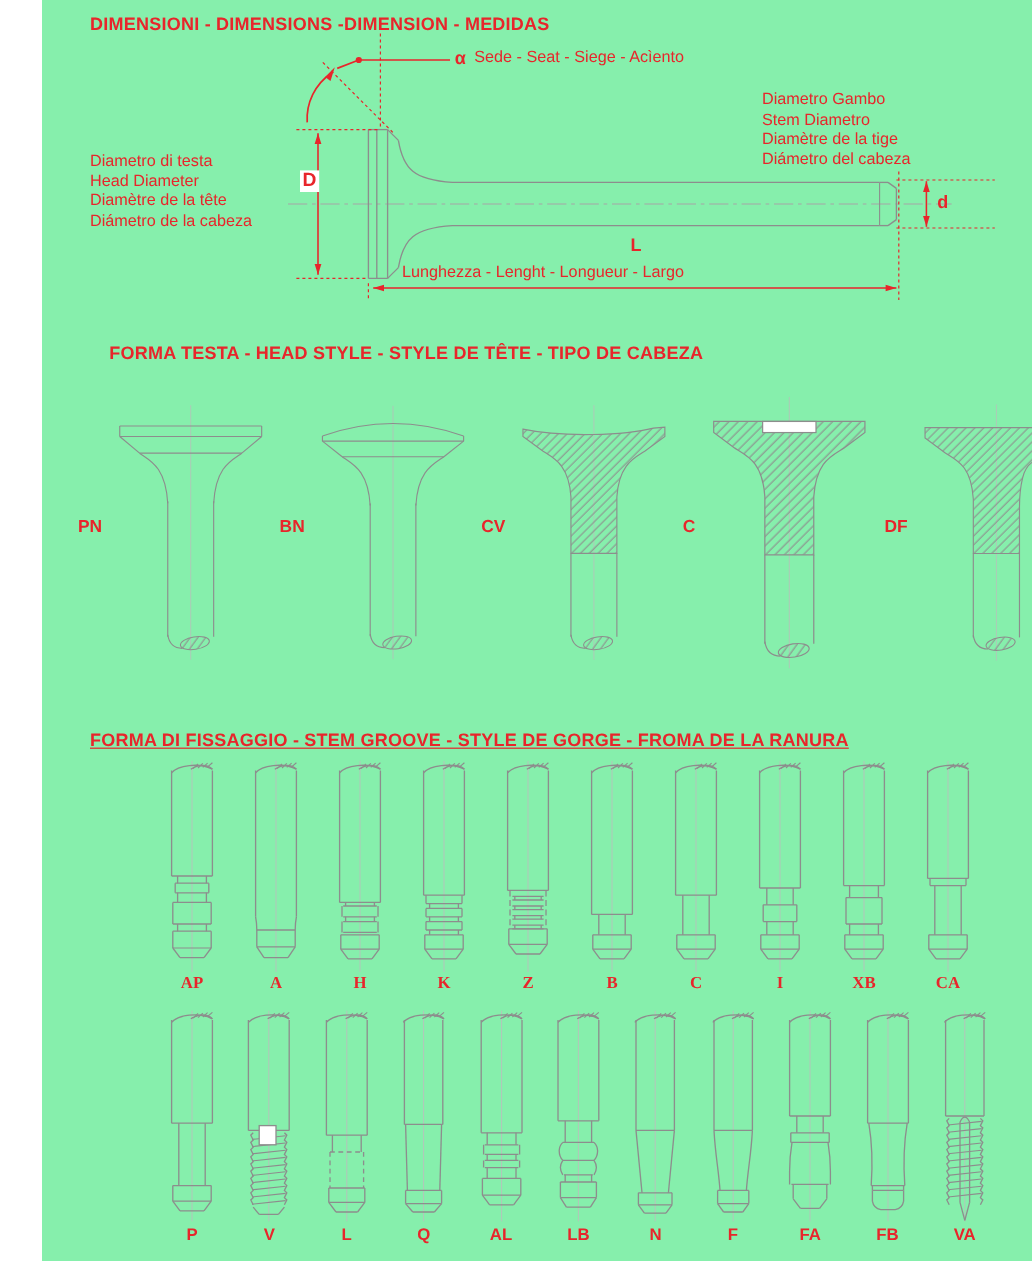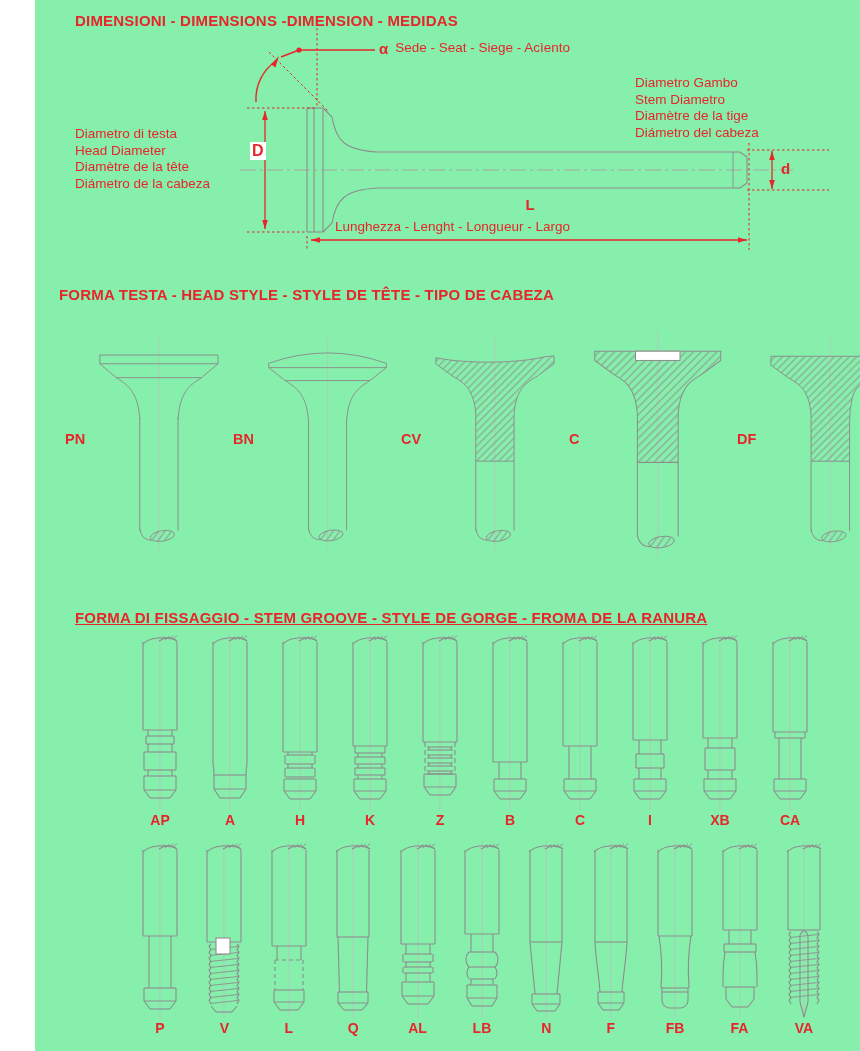--- a/index.html
+++ b/index.html
@@ -86,21 +86,21 @@
   </div>
 
   <div class="abs dim-sym" style="left:215px;top:142px;background:#fff;padding:0 2px;">D</div>
 
   <div class="abs dim-sym" style="left:746px;top:160px;font-size:15px;">d</div>
 
   <div class="abs dim-sym" style="left:300px;top:196px;width:390px;text-align:center;font-size:15px;">L</div>
 
   <div class="abs ann" style="left:300px;top:219px;width:390px;text-align:left;">Lunghezza - Lenght - Longueur - Largo</div>
 
-  <div class="abs sec-title" style="left:24px;top:286px;">FORMA TESTA - HEAD STYLE - STYLE DE TÊTE - TIPO DE CABEZA</div>
+  <div class="abs sec-title" style="left:56px;top:286px;">FORMA TESTA - HEAD STYLE - STYLE DE TÊTE - TIPO DE CABEZA</div>
 
   <div class="flex-row" style="left:30px;top:314px;width:816px;">
     <div class="head-cell">
       <div class="head-label">PN</div>
       <svg width="168" height="256" viewBox="0 0 170 256">
           <defs>
             <pattern id="h-PN" width="6" height="6" patternUnits="userSpaceOnUse" patternTransform="rotate(45)">
               <line x1="1" y1="0" x2="1" y2="6" stroke="#8d8d8d" stroke-width="1"></line>
             </pattern>
           </defs>
@@ -190,21 +190,21 @@
           <line x1="63" y1="150" x2="63" y2="230" stroke="#8d8d8d" stroke-width="1.1"></line>
           <line x1="107" y1="150" x2="107" y2="230" stroke="#8d8d8d" stroke-width="1.1"></line>
           <path d="M63,228 Q65,241 77,241" fill="none" stroke="#8d8d8d" stroke-width="1.1"></path>
           <ellipse cx="89" cy="236" rx="14" ry="6" fill="url(#h-DF)" stroke="#8d8d8d" stroke-width="1" transform="rotate(-9 89 236)"></ellipse>
         </svg>
     </div>
   </div>
 
   <div class="abs sec-title" style="left:40px;top:609px;text-decoration:underline;">FORMA DI FISSAGGIO - STEM GROOVE - STYLE DE GORGE - FROMA DE LA RANURA</div>
 
-  <div class="flex-row" style="left:94px;top:634px;width:692px;">
+  <div class="flex-row" style="left:94px;top:634px;width:692px;font-family:Liberation Serif, serif;">
     <div class="stem-cell">
       <svg width="56" height="176" viewBox="0 0 56 176">
           <line x1="28" y1="0" x2="28" y2="176" stroke="#bcbcbc" stroke-width="0.7"></line>
           <path d="M11,10 C16,4 34,1 45,7" fill="none" stroke="#8d8d8d" stroke-width="1.1"></path>
           <path d="M27,7 C34,2.5 41,3 45,7" fill="none" stroke="#8d8d8d" stroke-width="1.1"></path>
           <line x1="29" y1="6.5" x2="33" y2="2.5" stroke="#8d8d8d" stroke-width="0.9"></line>
           <line x1="33" y1="6" x2="37" y2="2.2" stroke="#8d8d8d" stroke-width="0.9"></line>
           <line x1="37" y1="5.5" x2="41" y2="1.9" stroke="#8d8d8d" stroke-width="0.9"></line>
           <line x1="41" y1="5" x2="45" y2="1.6" stroke="#8d8d8d" stroke-width="0.9"></line>
           <line x1="11" y1="8" x2="11" y2="96" stroke="#8d8d8d" stroke-width="1.1"></line>
@@ -739,63 +739,63 @@
     </div>
     <div class="stem-cell">
       <svg width="56" height="176" viewBox="0 0 56 176">
           <line x1="28" y1="0" x2="28" y2="176" stroke="#bcbcbc" stroke-width="0.7"></line>
           <path d="M11,10 C16,4 34,1 45,7" fill="none" stroke="#8d8d8d" stroke-width="1.1"></path>
           <path d="M27,7 C34,2.5 41,3 45,7" fill="none" stroke="#8d8d8d" stroke-width="1.1"></path>
           <line x1="29" y1="6.5" x2="33" y2="2.5" stroke="#8d8d8d" stroke-width="0.9"></line>
           <line x1="33" y1="6" x2="37" y2="2.2" stroke="#8d8d8d" stroke-width="0.9"></line>
           <line x1="37" y1="5.5" x2="41" y2="1.9" stroke="#8d8d8d" stroke-width="0.9"></line>
           <line x1="41" y1="5" x2="45" y2="1.6" stroke="#8d8d8d" stroke-width="0.9"></line>
-          <line x1="11" y1="8" x2="11" y2="94" stroke="#8d8d8d" stroke-width="1.1"></line>
-          <line x1="45" y1="8" x2="45" y2="94" stroke="#8d8d8d" stroke-width="1.1"></line>
-          <line x1="11" y1="94" x2="45" y2="94" stroke="#8d8d8d" stroke-width="1.1"></line>
-          <path d="M12,94 C15,112 15,132 14,146" fill="none" stroke="#8d8d8d" stroke-width="1.1"></path>
-          <path d="M44,94 C41,112 41,132 42,146" fill="none" stroke="#8d8d8d" stroke-width="1.1"></path>
-          <line x1="14" y1="146" x2="42" y2="146" stroke="#8d8d8d" stroke-width="1.1"></line>
-          <line x1="15" y1="146" x2="15" y2="150" stroke="#8d8d8d" stroke-width="1.1"></line>
-          <line x1="41" y1="146" x2="41" y2="150" stroke="#8d8d8d" stroke-width="1.1"></line>
-          <line x1="15" y1="150" x2="41" y2="150" stroke="#8d8d8d" stroke-width="1.1"></line>
-          <line x1="15" y1="150" x2="15" y2="159" stroke="#8d8d8d" stroke-width="1.1"></line>
-          <line x1="41" y1="150" x2="41" y2="159" stroke="#8d8d8d" stroke-width="1.1"></line>
-          <path d="M15,159 Q16,165 22,166 L34,166 Q40,165 41,159" fill="none" stroke="#8d8d8d" stroke-width="1.1"></path>
-        </svg>
-      <div class="stem-label">FB</div>
-    </div>
-    <div class="stem-cell">
-      <svg width="56" height="176" viewBox="0 0 56 176">
-          <line x1="28" y1="0" x2="28" y2="176" stroke="#bcbcbc" stroke-width="0.7"></line>
-          <path d="M11,10 C16,4 34,1 45,7" fill="none" stroke="#8d8d8d" stroke-width="1.1"></path>
-          <path d="M27,7 C34,2.5 41,3 45,7" fill="none" stroke="#8d8d8d" stroke-width="1.1"></path>
-          <line x1="29" y1="6.5" x2="33" y2="2.5" stroke="#8d8d8d" stroke-width="0.9"></line>
-          <line x1="33" y1="6" x2="37" y2="2.2" stroke="#8d8d8d" stroke-width="0.9"></line>
-          <line x1="37" y1="5.5" x2="41" y2="1.9" stroke="#8d8d8d" stroke-width="0.9"></line>
-          <line x1="41" y1="5" x2="45" y2="1.6" stroke="#8d8d8d" stroke-width="0.9"></line>
           <line x1="11" y1="8" x2="11" y2="88" stroke="#8d8d8d" stroke-width="1.1"></line>
           <line x1="45" y1="8" x2="45" y2="88" stroke="#8d8d8d" stroke-width="1.1"></line>
           <line x1="11" y1="88" x2="45" y2="88" stroke="#8d8d8d" stroke-width="1.1"></line>
           <line x1="17" y1="88" x2="17" y2="102" stroke="#8d8d8d" stroke-width="1.1"></line>
           <line x1="39" y1="88" x2="39" y2="102" stroke="#8d8d8d" stroke-width="1.1"></line>
           <line x1="12" y1="102" x2="44" y2="102" stroke="#8d8d8d" stroke-width="1.1"></line>
           <line x1="12" y1="102" x2="12" y2="110" stroke="#8d8d8d" stroke-width="1.1"></line>
           <line x1="44" y1="102" x2="44" y2="110" stroke="#8d8d8d" stroke-width="1.1"></line>
           <line x1="12" y1="110" x2="44" y2="110" stroke="#8d8d8d" stroke-width="1.1"></line>
           <path d="M13,110 Q11,122 11,134 L11,145" fill="none" stroke="#8d8d8d" stroke-width="1.1"></path>
           <path d="M43,110 Q45,122 45,134 L45,145" fill="none" stroke="#8d8d8d" stroke-width="1.1"></path>
           <line x1="12.5" y1="145" x2="43.5" y2="145" stroke="#8d8d8d" stroke-width="1.1"></line>
           <line x1="14" y1="145" x2="14" y2="157" stroke="#8d8d8d" stroke-width="1.1"></line>
           <line x1="42" y1="145" x2="42" y2="157" stroke="#8d8d8d" stroke-width="1.1"></line>
           <line x1="14" y1="157" x2="20" y2="165" stroke="#8d8d8d" stroke-width="1.1"></line>
           <line x1="42" y1="157" x2="36" y2="165" stroke="#8d8d8d" stroke-width="1.1"></line>
           <line x1="20" y1="165" x2="36" y2="165" stroke="#8d8d8d" stroke-width="1.1"></line>
         </svg>
       <div class="stem-label">FA</div>
+    </div>
+    <div class="stem-cell">
+      <svg width="56" height="176" viewBox="0 0 56 176">
+          <line x1="28" y1="0" x2="28" y2="176" stroke="#bcbcbc" stroke-width="0.7"></line>
+          <path d="M11,10 C16,4 34,1 45,7" fill="none" stroke="#8d8d8d" stroke-width="1.1"></path>
+          <path d="M27,7 C34,2.5 41,3 45,7" fill="none" stroke="#8d8d8d" stroke-width="1.1"></path>
+          <line x1="29" y1="6.5" x2="33" y2="2.5" stroke="#8d8d8d" stroke-width="0.9"></line>
+          <line x1="33" y1="6" x2="37" y2="2.2" stroke="#8d8d8d" stroke-width="0.9"></line>
+          <line x1="37" y1="5.5" x2="41" y2="1.9" stroke="#8d8d8d" stroke-width="0.9"></line>
+          <line x1="41" y1="5" x2="45" y2="1.6" stroke="#8d8d8d" stroke-width="0.9"></line>
+          <line x1="11" y1="8" x2="11" y2="94" stroke="#8d8d8d" stroke-width="1.1"></line>
+          <line x1="45" y1="8" x2="45" y2="94" stroke="#8d8d8d" stroke-width="1.1"></line>
+          <line x1="11" y1="94" x2="45" y2="94" stroke="#8d8d8d" stroke-width="1.1"></line>
+          <path d="M12,94 C15,112 15,132 14,146" fill="none" stroke="#8d8d8d" stroke-width="1.1"></path>
+          <path d="M44,94 C41,112 41,132 42,146" fill="none" stroke="#8d8d8d" stroke-width="1.1"></path>
+          <line x1="14" y1="146" x2="42" y2="146" stroke="#8d8d8d" stroke-width="1.1"></line>
+          <line x1="15" y1="146" x2="15" y2="150" stroke="#8d8d8d" stroke-width="1.1"></line>
+          <line x1="41" y1="146" x2="41" y2="150" stroke="#8d8d8d" stroke-width="1.1"></line>
+          <line x1="15" y1="150" x2="41" y2="150" stroke="#8d8d8d" stroke-width="1.1"></line>
+          <line x1="15" y1="150" x2="15" y2="159" stroke="#8d8d8d" stroke-width="1.1"></line>
+          <line x1="41" y1="150" x2="41" y2="159" stroke="#8d8d8d" stroke-width="1.1"></line>
+          <path d="M15,159 Q16,165 22,166 L34,166 Q40,165 41,159" fill="none" stroke="#8d8d8d" stroke-width="1.1"></path>
+        </svg>
+      <div class="stem-label">FB</div>
     </div>
     <div class="stem-cell">
       <svg width="56" height="176" viewBox="0 0 56 176">
           <line x1="28" y1="0" x2="28" y2="176" stroke="#bcbcbc" stroke-width="0.7"></line>
           <path d="M11,10 C16,4 34,1 45,7" fill="none" stroke="#8d8d8d" stroke-width="1.1"></path>
           <path d="M27,7 C34,2.5 41,3 45,7" fill="none" stroke="#8d8d8d" stroke-width="1.1"></path>
           <line x1="29" y1="6.5" x2="33" y2="2.5" stroke="#8d8d8d" stroke-width="0.9"></line>
           <line x1="33" y1="6" x2="37" y2="2.2" stroke="#8d8d8d" stroke-width="0.9"></line>
           <line x1="37" y1="5.5" x2="41" y2="1.9" stroke="#8d8d8d" stroke-width="0.9"></line>
           <line x1="41" y1="5" x2="45" y2="1.6" stroke="#8d8d8d" stroke-width="0.9"></line>

